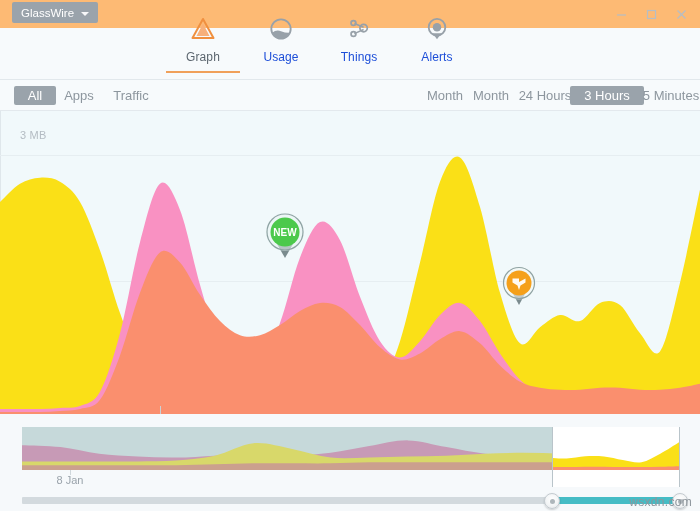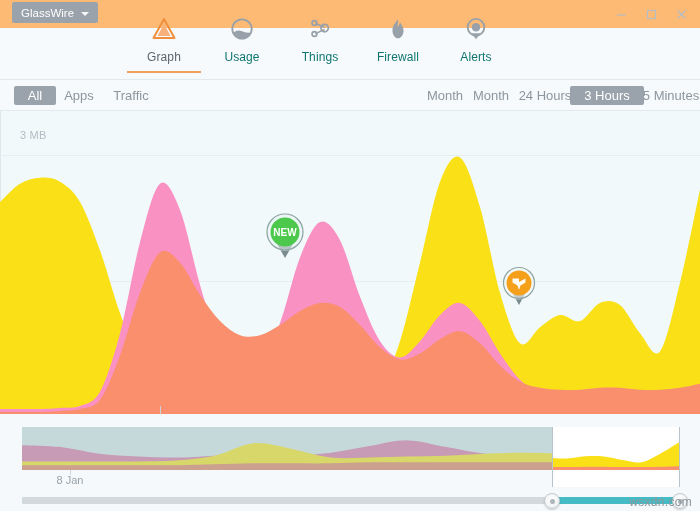--- a/index.html
+++ b/index.html
@@ -70,21 +70,21 @@
     width: 62px;
     display: flex; flex-direction: column; align-items: center;
     cursor: pointer;
     padding-top: 8px;
     position: relative;
   }
   .navicon { height: 30px; display: flex; align-items: center; justify-content: center; }
   .navlabel {
     margin-top: 6px;
     font-size: 12px;
-    color: #0f766e;
+    color: #1d4ed8;
     letter-spacing: .1px;
   }
   .navitem.active .navlabel { color: #5c666f; }
   .navitem.active::after {
     content: "";
     position: absolute;
     left: -6px; right: -6px; bottom: -9px;
     height: 2px;
     background: #f0a05a;
   }
@@ -303,28 +303,20 @@
             <line x1="8" y1="7" x2="18" y2="11" stroke="#98a1a9" stroke-width="1.7"></line>
             <line x1="8" y1="18" x2="18" y2="13.5" stroke="#98a1a9" stroke-width="1.7"></line>
             <circle cx="18" cy="12" r="4" fill="none" stroke="#98a1a9" stroke-width="1.9"></circle>
             <circle cx="7" cy="6.5" r="2.6" fill="none" stroke="#98a1a9" stroke-width="1.9"></circle>
             <circle cx="7" cy="18.5" r="2.6" fill="none" stroke="#98a1a9" stroke-width="1.9"></circle>
           </svg>
         </div>
         <div class="navlabel">Things</div>
       </div>
 
-      <div class="navitem">
-        <div class="navicon">
-          <svg width="26" height="24" viewBox="0 0 26 26">
-            <path d="M13 2.5 C10 7 7 9.5 7 14.5 C7 19.2 9.8 23 13 23 C16.2 23 19 19.2 19 14.5 C19 10.5 16.8 8.5 15.2 6 C14.6 8.6 13.6 9.6 12.3 10.6 C12.9 8.4 13.4 5.6 13 2.5 Z" fill="#98a1a9"></path>
-          </svg>
-        </div>
-        <div class="navlabel">Firewall</div>
-      </div>
 
       <div class="navitem">
         <div class="navicon">
           <svg width="26" height="24" viewBox="0 0 26 26">
             <circle cx="13" cy="11" r="9" fill="none" stroke="#98a1a9" stroke-width="2"></circle>
             <circle cx="13" cy="11" r="4.6" fill="#98a1a9"></circle>
             <path d="M8.3 17.5 L13 24 L17.7 17.5 Z" fill="#98a1a9"></path>
           </svg>
         </div>
         <div class="navlabel">Alerts</div>

